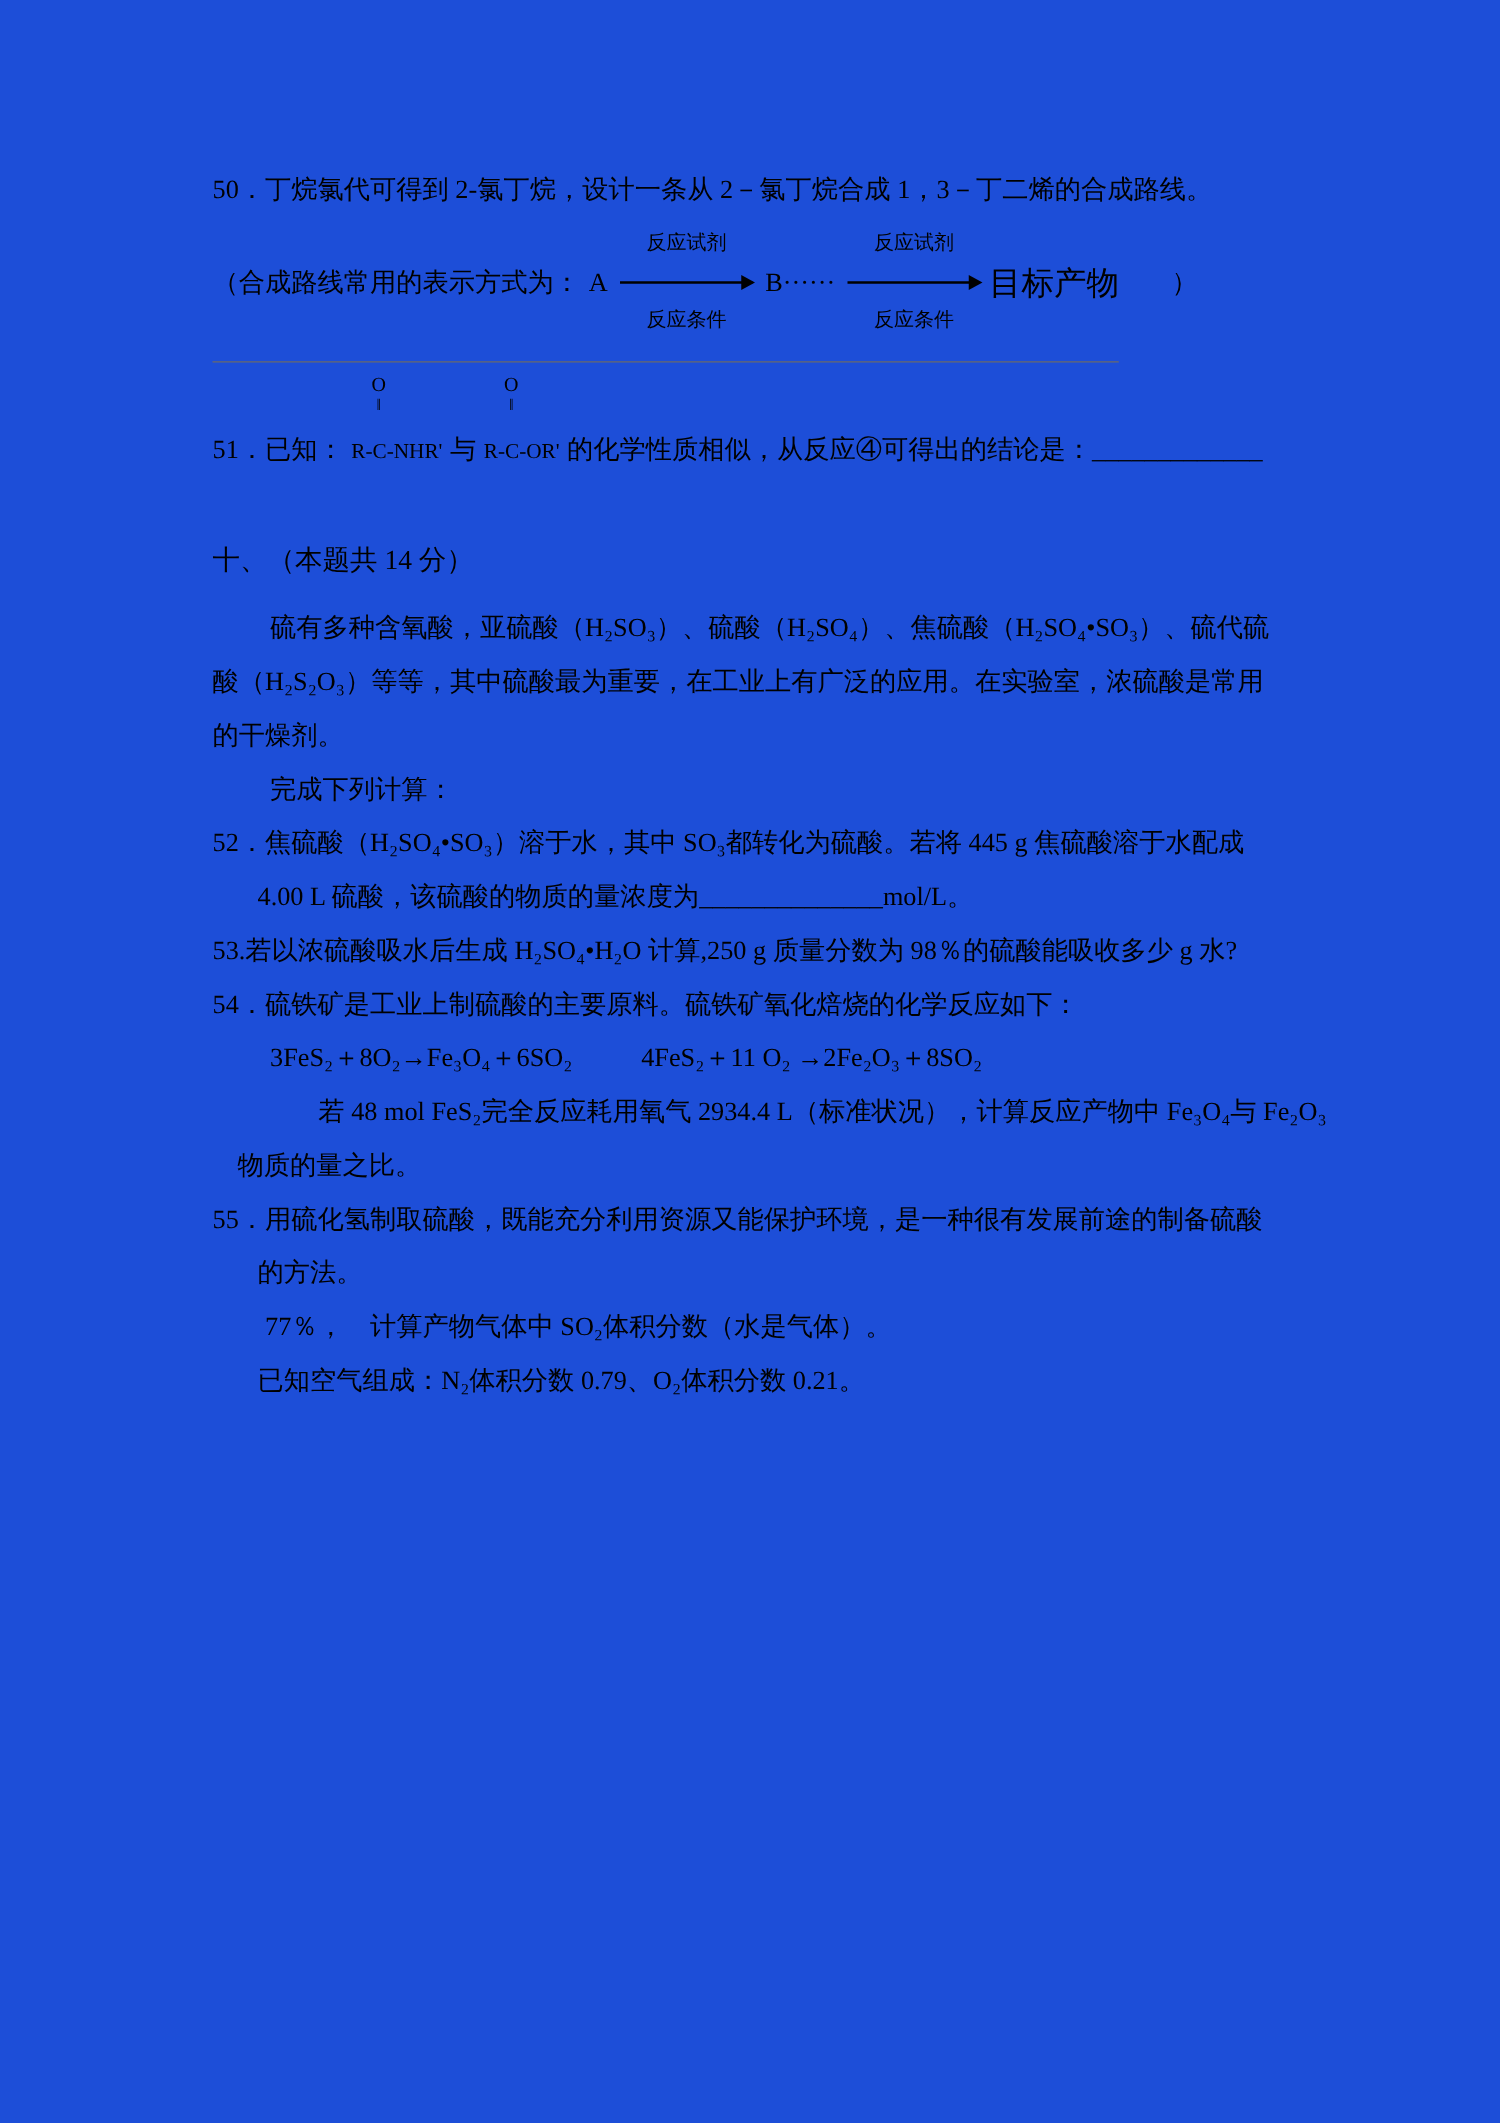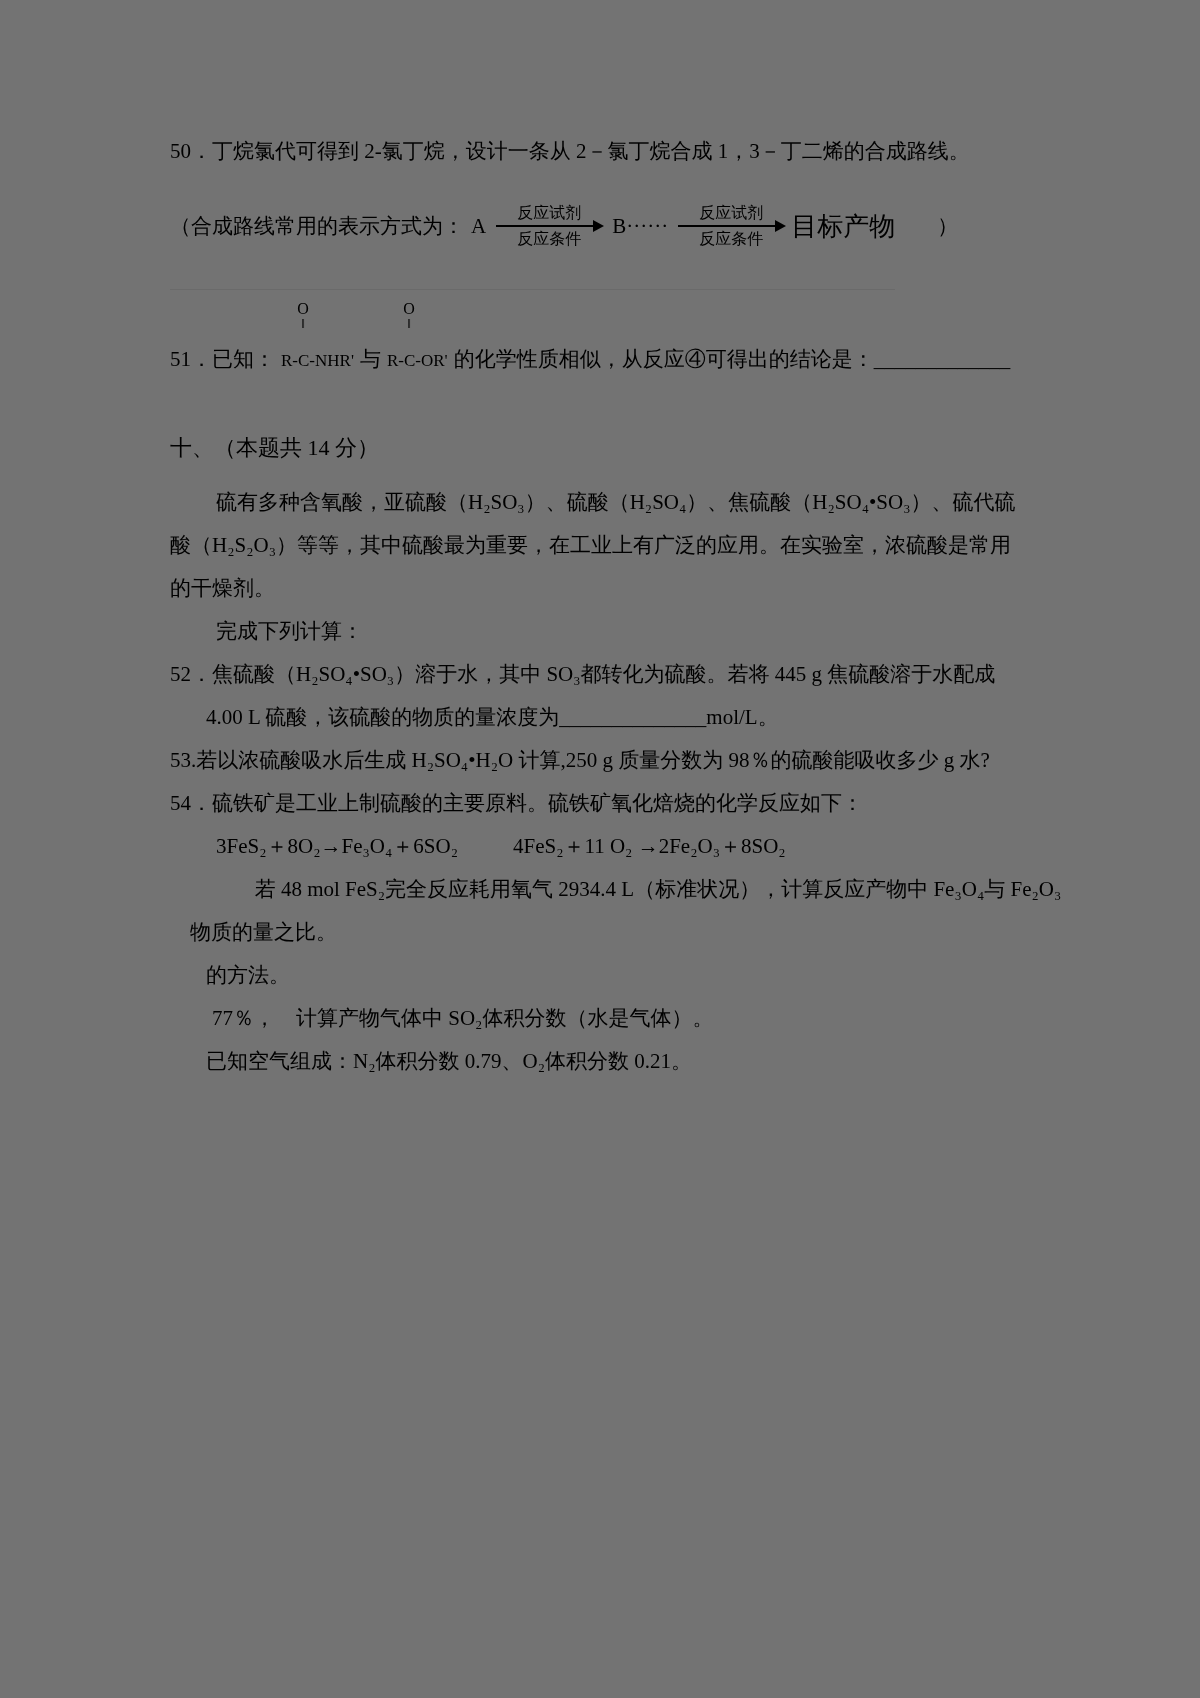--- a/index.html
+++ b/index.html
@@ -1,39 +1,39 @@
 <!DOCTYPE html>
 <html><head>
 <meta charset="utf-8">
 <style>
   html, body { margin: 0; padding: 0; background: #ffffff; }
   .page {
     width: 1200px;
     height: 1698px;
-    background: #737373;
+    background: #1d4ed8;
     color: #000000;
     font-family: "Liberation Serif", "DejaVu Serif", serif;
     font-size: 21px;
     padding: 130px 80px 0 170px;
     box-sizing: border-box;
     overflow: hidden;
     position: relative;
   }
   .line { line-height: 43px; white-space: nowrap; }
   .indent     { padding-left: 46px; }
   .indent-sm  { padding-left: 36px; }
   .indent-sm2 { padding-left: 26px; text-align: center; }
   .indent-sm3 { padding-left: 20px; }
   .indent-md  { padding-left: 42px; }
 
   
   .route { display: flex; align-items: center; margin-top: 14px; height: 78px; white-space: nowrap; }
   .route-prefix { margin-right: 2px; font-family: Liberation Serif, serif; }
   .route-node { margin: 0 5px; }
-  .arrow-group { display: inline-flex; flex-direction: column; align-items: center; margin: 0 5px; }
+  .arrow-group { display: inline-flex; flex-direction: column; align-items: center; margin: 0 5px; gap: 18px; }
   .arrow-label { font-size: 16px; line-height: 22px; font-family: "Liberation Serif", "DejaVu Serif", serif; }
   .arrow-shaft { position: relative; width: 106px; height: 2px; background: #000; margin: 1px 0; }
   .arrow-shaft::after {
     content: ""; position: absolute; right: -2px; top: -5px; width: 0; height: 0;
     border-left: 11px solid #000; border-top: 6px solid transparent; border-bottom: 6px solid transparent;
   }
   .route-target { font-size: 26px; margin-left: 2px; }
   .route-suffix { margin-left: 42px; }
 
   
@@ -105,17 +105,18 @@
 
   <div class="line">53.若以浓硫酸吸水后生成 H₂SO₄•H₂O 计算,250 g 质量分数为 98％的硫酸能吸收多少 g 水?</div>
 
   <div class="line">54．硫铁矿是工业上制硫酸的主要原料。硫铁矿氧化焙烧的化学反应如下：</div>
   <div class="line eq-line">
     <span class="eq">3FeS₂＋8O₂→Fe₃O₄＋6SO₂</span><span class="eq eq2">4FeS₂＋11 O₂ →2Fe₂O₃＋8SO₂</span>
   </div>
   <div class="line indent-sm2">若 48 mol FeS₂完全反应耗用氧气 2934.4 L（标准状况），计算反应产物中 Fe₃O₄与 Fe₂O₃</div>
   <div class="line indent-sm3">物质的量之比。</div>
 
+  <div class="line">55．用硫化氢制取硫酸，既能充分利用资源又能保护环境，是一种很有发展前途的制备硫酸</div>
   <div class="line indent-sm">的方法。</div>
   <div class="line indent-md">77％，　计算产物气体中 SO₂体积分数（水是气体）。</div>
   <div class="line indent-sm">已知空气组成：N₂体积分数 0.79、O₂体积分数 0.21。</div>
 
 </div>
 
 </body></html>

